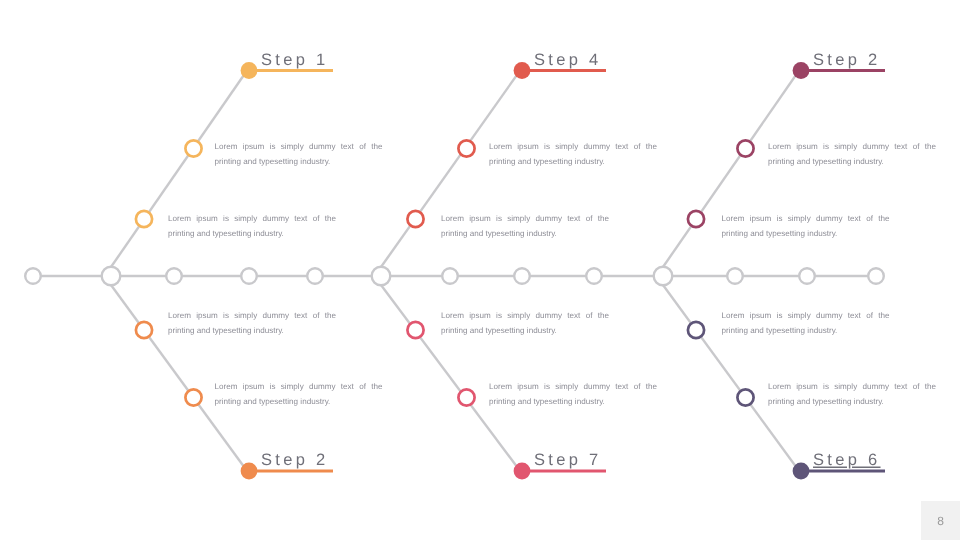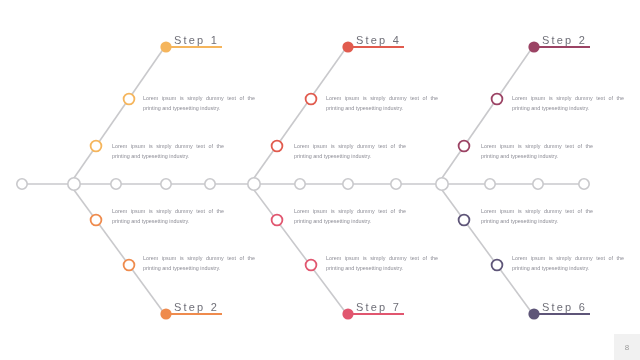--- a/index.html
+++ b/index.html
@@ -129,21 +129,21 @@
       <line x1="534" y1="314" x2="590" y2="314" stroke="#5e5578" stroke-width="2"></line>
       <circle cx="534" cy="314" r="5.6" fill="#5e5578"></circle>
     </g>
   </svg>
 
   <div class="step-label" style="left:174px; top:34px;">Step 1</div>
   <div class="step-label" style="left:174px; top:301px;">Step 2</div>
   <div class="step-label" style="left:356px; top:34px;">Step 4</div>
   <div class="step-label" style="left:356px; top:301px;">Step 7</div>
   <div class="step-label" style="left:542px; top:34px;">Step 2</div>
-  <div class="step-label" style="left:542px; top:301px;">Step 6</div>
+  <div class="step-label" style="left:542px; top:301px;text-decoration:underline;">Step 6</div>
 
   <div class="desc" style="left:143px; top:93px;">Lorem ipsum is simply dummy text of the printing and typesetting industry.</div>
   <div class="desc" style="left:112px; top:141px;">Lorem ipsum is simply dummy text of the printing and typesetting industry.</div>
 
   <div class="desc" style="left:112px; top:206px;">Lorem ipsum is simply dummy text of the printing and typesetting industry.</div>
   <div class="desc" style="left:143px; top:253px;">Lorem ipsum is simply dummy text of the printing and typesetting industry.</div>
 
   <div class="desc" style="left:326px; top:93px;">Lorem ipsum is simply dummy text of the printing and typesetting industry.</div>
   <div class="desc" style="left:294px; top:141px;">Lorem ipsum is simply dummy text of the printing and typesetting industry.</div>
 

